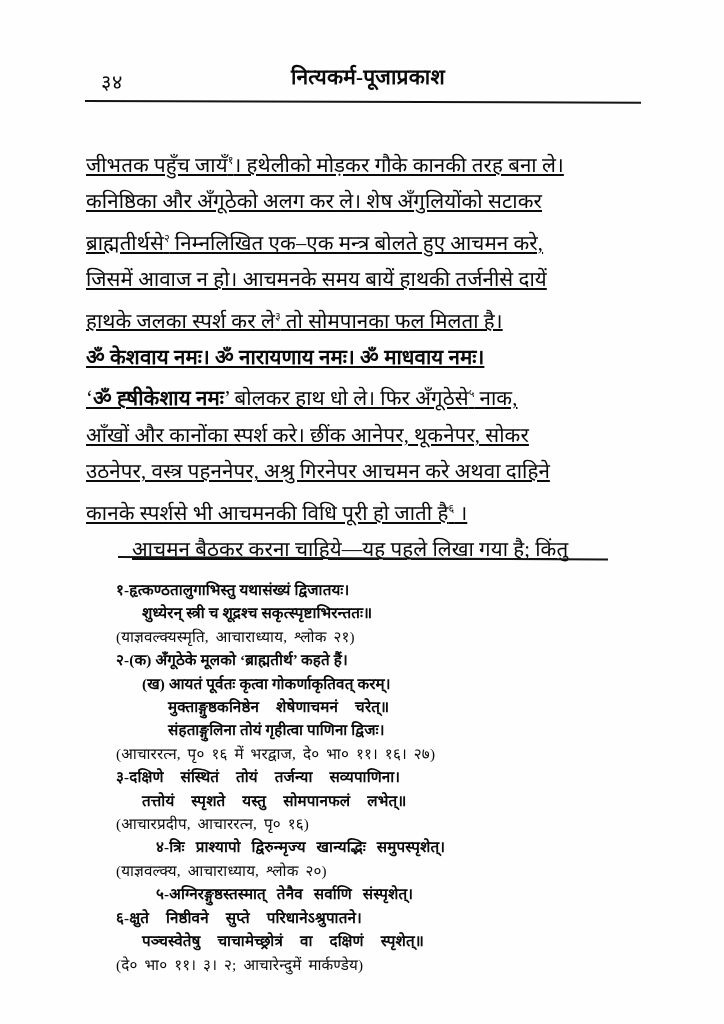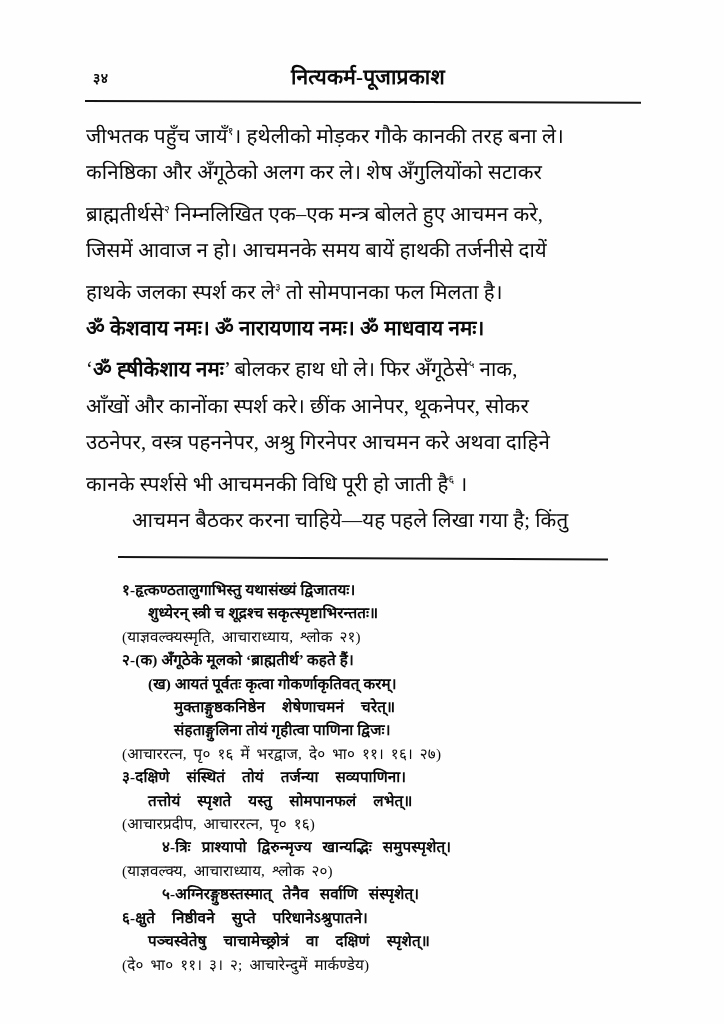--- a/index.html
+++ b/index.html
@@ -27,24 +27,24 @@
   
   .header {
     position: absolute;
     left: 85px;
     top: 62px;
     width: 556px;
     height: 34px;
   }
   .folio {
     position: absolute;
-    left: 8px;
+    left: 16px;
     top: 10px;
-    font-size: 14px;
-    font-weight: 700;
+    font-size: 20px;
+    font-weight: 400;
     letter-spacing: 0.5px;
     line-height: 1;
   }
   .book-title {
     position: absolute;
     left: 0;
     right: 0;
     top: 0;
     text-align: center;
     font-size: 21px;
@@ -60,22 +60,23 @@
     height: 0;
     border-top: 2.2px solid #141414;
     transform: rotate(0.18deg);
     transform-origin: left center;
   }
 
   
   .body-text {
     position: absolute;
     left: 86px;
-    top: 113px;
+    top: 142px;
     width: 560px;
+    text-decoration: underline;
   }
   .bline {
     font-size: 20.5px;
     line-height: 36.5px;
     white-space: nowrap;
     letter-spacing: 0.1px;
   }
   .bline.indent {
     padding-left: 46px;
   }
@@ -100,21 +101,21 @@
     width: 490px;
     height: 0;
     border-top: 2.4px solid #141414;
     transform: rotate(0.28deg);
     transform-origin: left center;
   }
 
   
   .footnotes {
     position: absolute;
-    left: 122px;
+    left: 116px;
     top: 578px;
     width: 530px;
     font-size: 15.2px;
     line-height: 23.4px;
   }
   .fn-line {
     white-space: nowrap;
     letter-spacing: 0.15px;
     font-weight: 700;
   }

